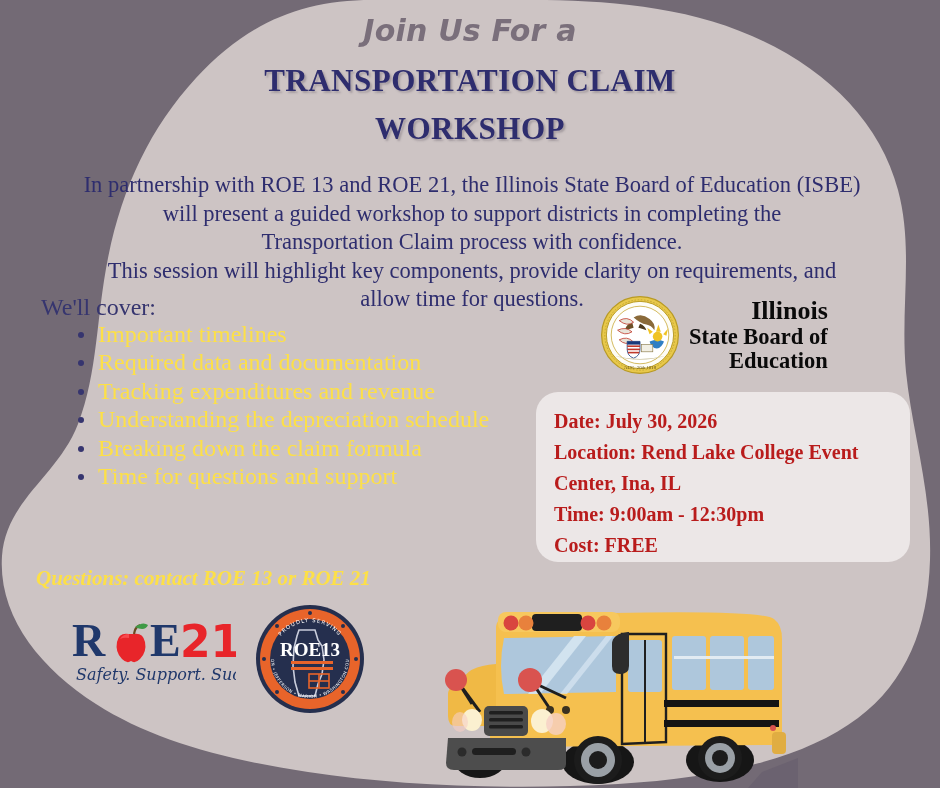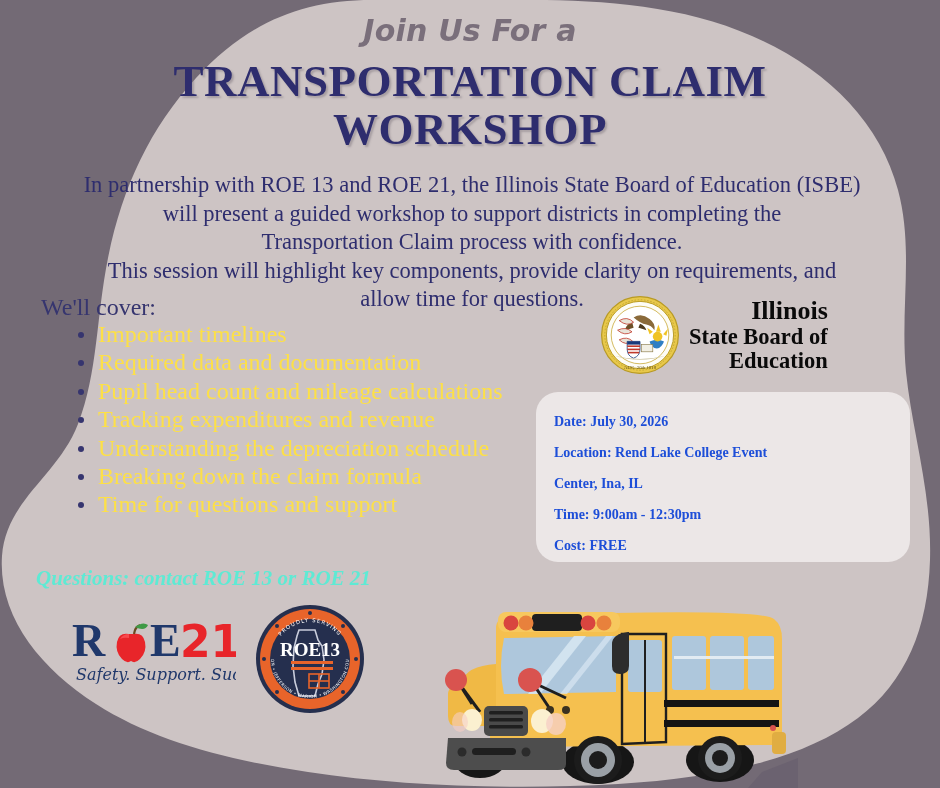--- a/index.html
+++ b/index.html
@@ -40,21 +40,21 @@
     letter-spacing: 0.2px;
     color: #7a6f7b;
   }
   .title {
     position: absolute;
     left: 70px; top: 57px;
     width: 800px;
     text-align: center;
     font-family: "Liberation Serif", serif;
     font-weight: bold;
-    font-size: 45px;
+    font-size: 31px;
     line-height: 48px;
     letter-spacing: 0.5px;
     color: #2e2d6e;
     text-shadow: 2px 2px 2px rgba(120,110,120,0.45);
   }
 
   
   .intro {
     position: absolute;
     left: 52px; top: 163px;
@@ -126,34 +126,34 @@
     position: absolute;
     left: 536px; top: 392px;
     width: 374px;
     height: 170px;
     background: #ece7e7;
     border-radius: 22px;
     box-sizing: border-box;
     padding: 14px 18px 0 18px;
     font-family: "Liberation Serif", serif;
     font-weight: bold;
-    font-size: 14px;
+    font-size: 20px;
     line-height: 31px;
-    color: #1d4ed8;
+    color: #b91c1c;
   }
 
   
   .questions {
     position: absolute;
     left: 36px; top: 566px;
     font-family: "Liberation Serif", serif;
     font-weight: bold;
     font-style: italic;
     font-size: 21px;
-    color: #5eead4;
+    color: #fde047;
   }
 
   
   .roe21 {
     position: absolute;
     left: 72px; top: 614px;
     width: 164px;
     height: 74px;
   }
   .roe13 {
@@ -211,21 +211,20 @@
     <span>will present a guided workshop to support districts in completing the</span><br>
     <span>Transportation Claim process with confidence.</span><br>
     <span>This session will highlight key components, provide clarity on requirements, and</span><br>
     <span>allow time for questions.</span>
   </div>
 
   <div class="cover-head">We'll cover:</div>
   <ul class="bullets">
     <li>Important timelines</li>
     <li>Required data and documentation</li>
-    <li>Pupil head count and mileage calculations</li>
     <li>Tracking expenditures and revenue</li>
     <li>Understanding the depreciation schedule</li>
     <li>Breaking down the claim formula</li>
     <li>Time for questions and support</li>
   </ul>
 
   <div class="isbe">
     <svg class="isbe-seal" width="80" height="80" viewBox="0 0 100 100">
       <circle cx="50" cy="50" r="48" fill="#e8c84a" stroke="#b89a24" stroke-width="1.5"></circle>
       <circle cx="50" cy="50" r="42" fill="#fdfcf5" stroke="#b89a24" stroke-width="1.2"></circle>

